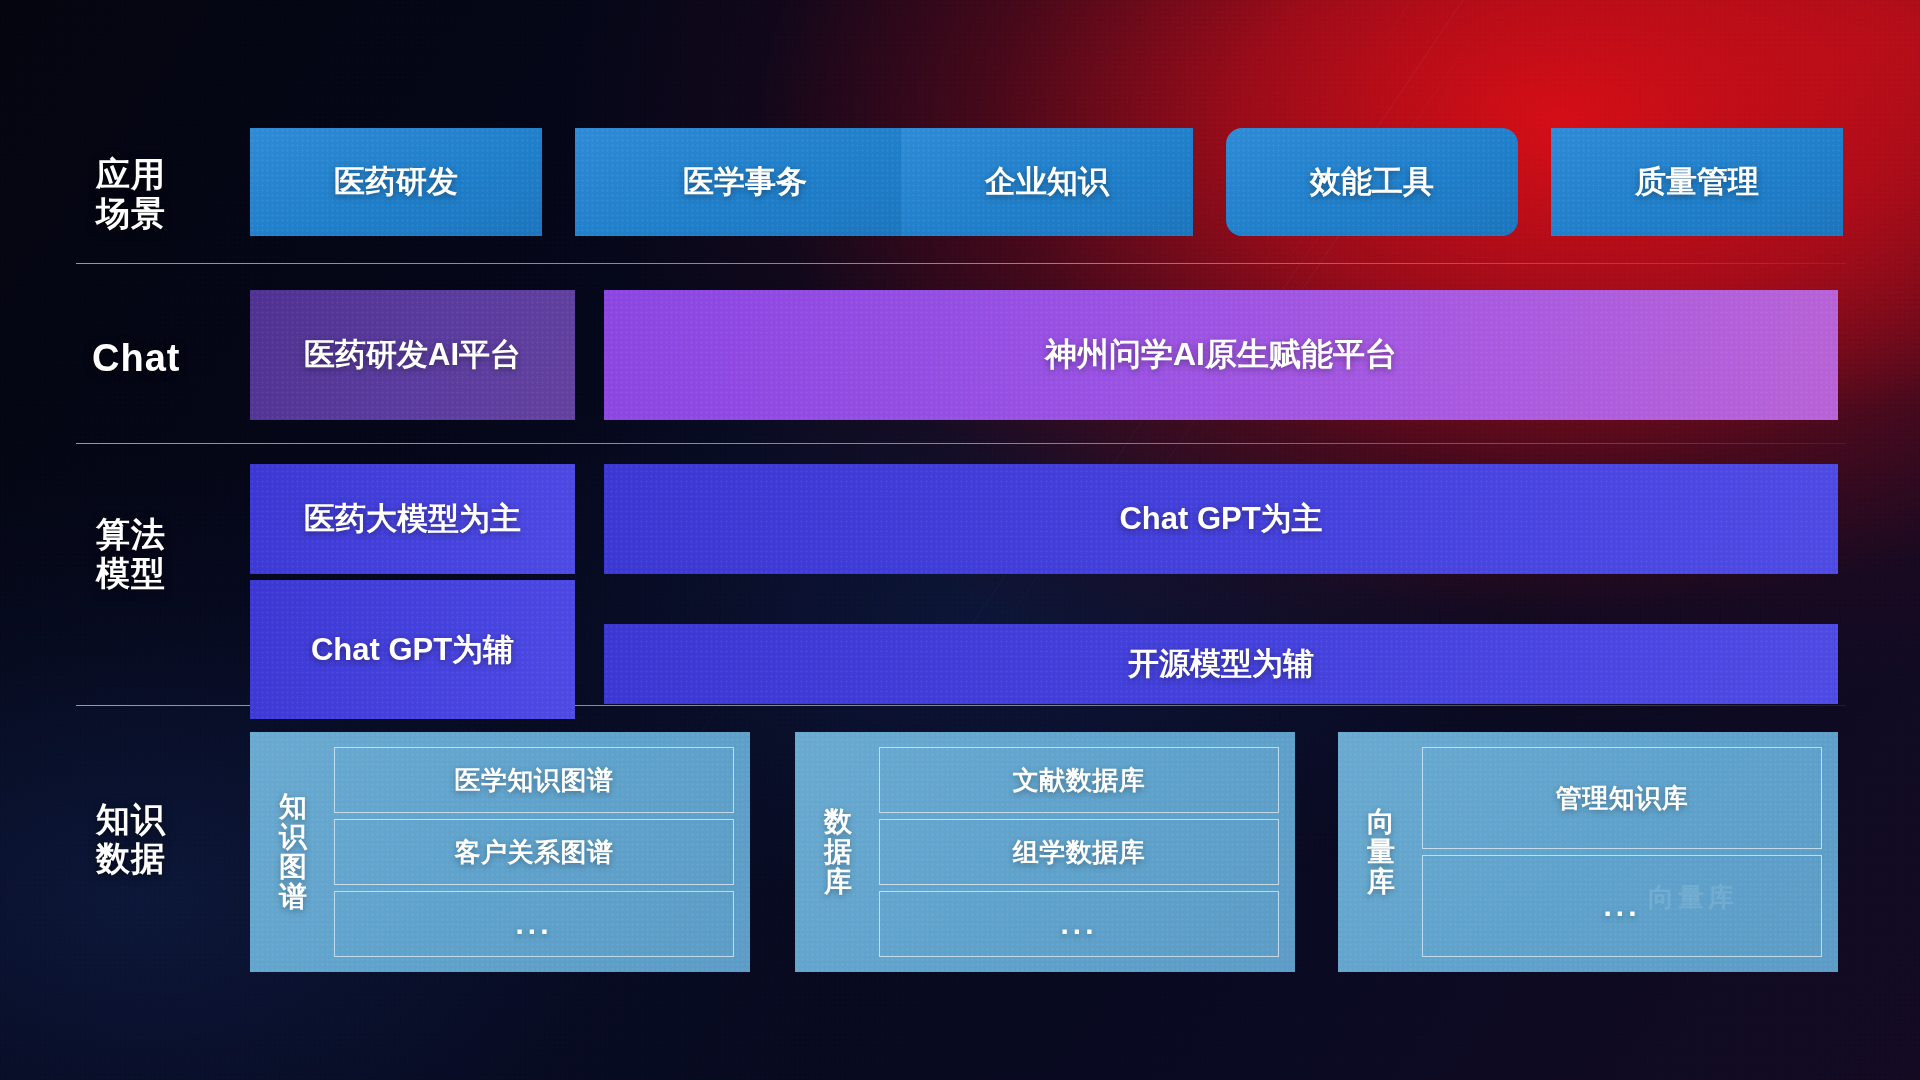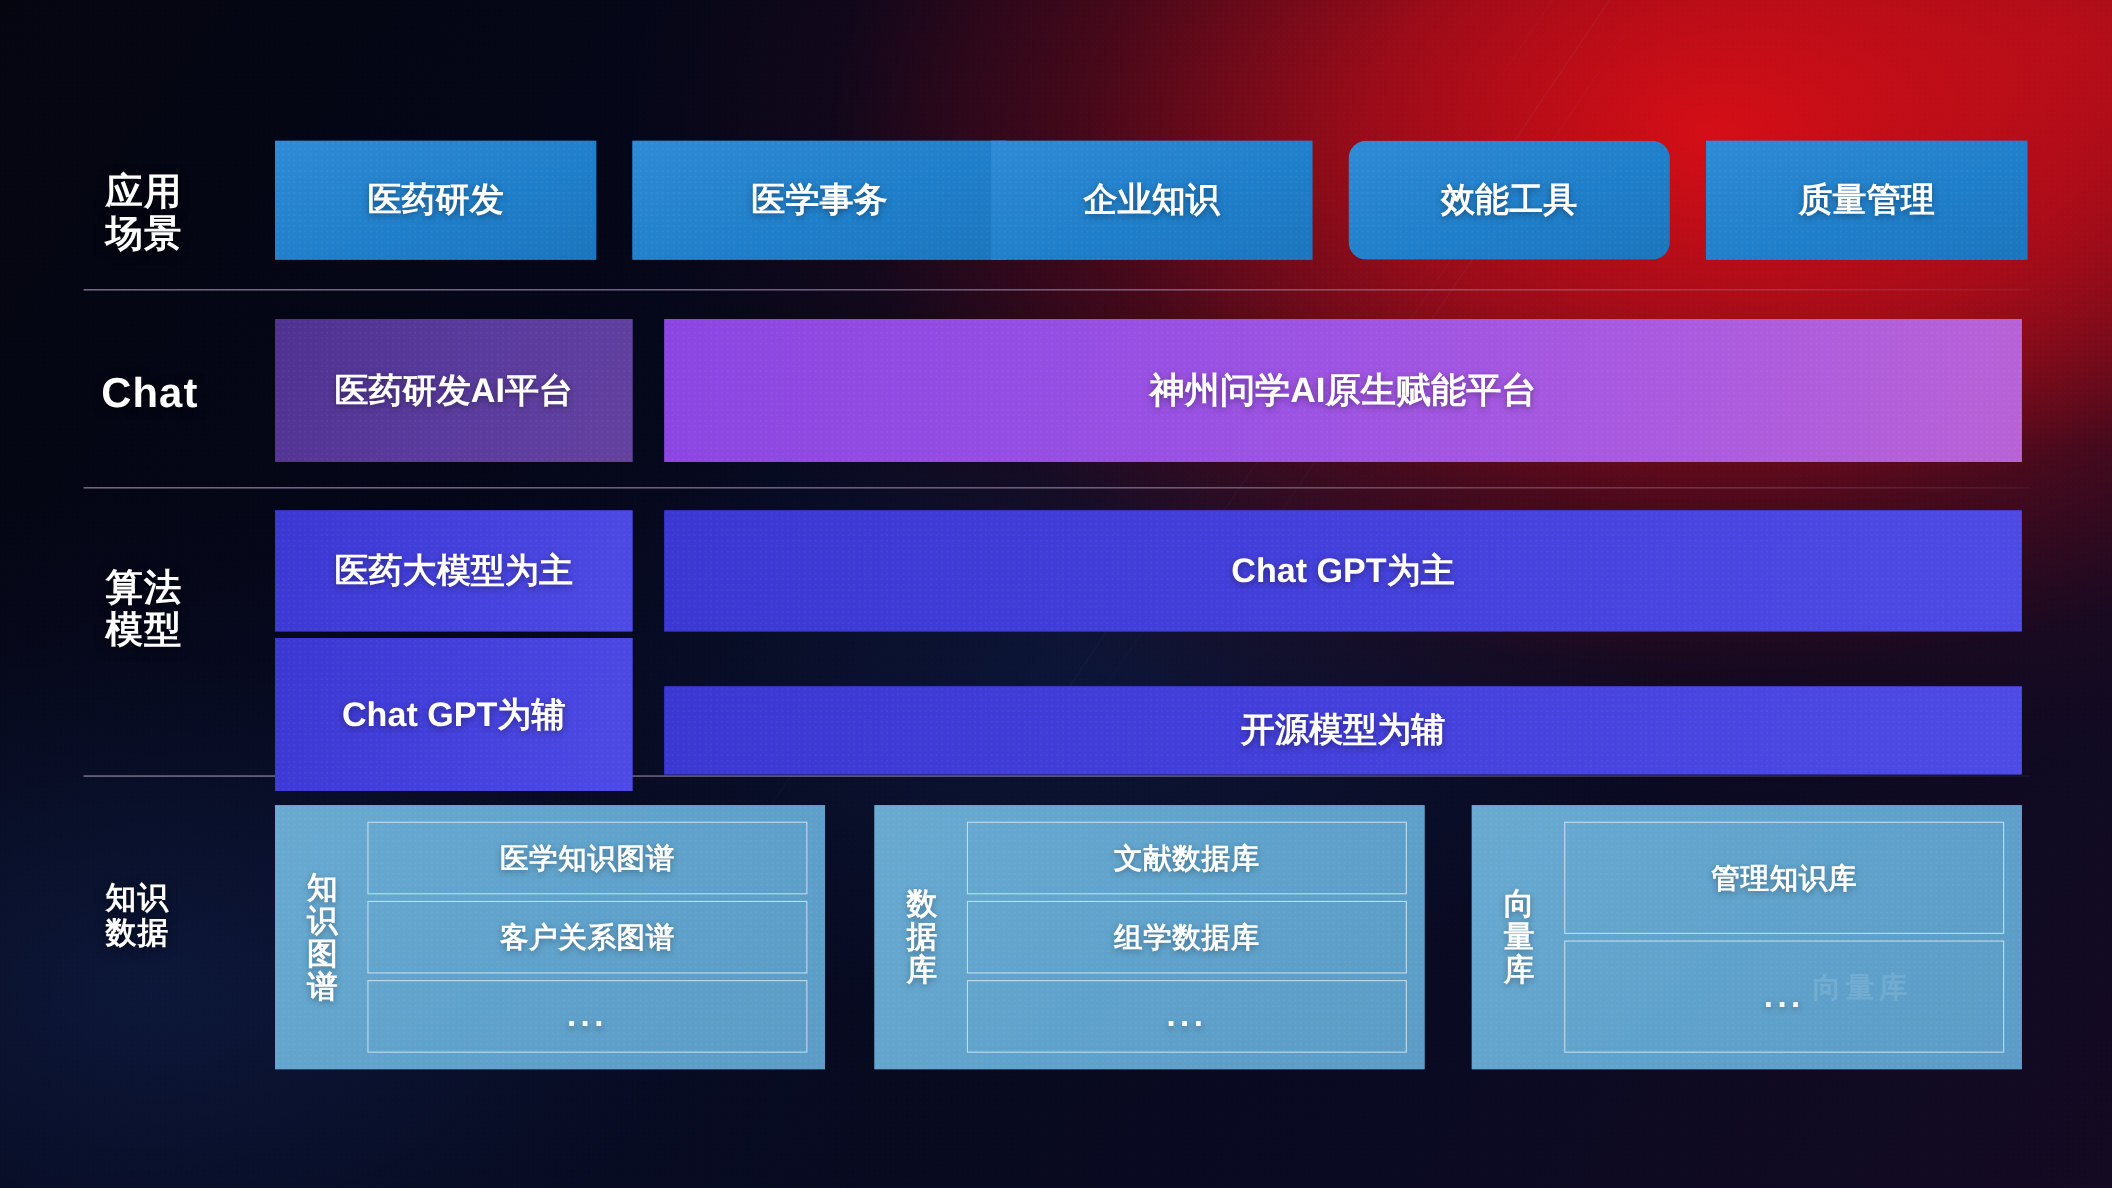--- a/index.html
+++ b/index.html
@@ -241,21 +241,21 @@
   <div class="row-label" style="left:96px; top:515px; width:150px; font-size:34px;">算法
 模型</div>
 
   <div class="card algo algo-l1">医药大模型为主</div>
   <div class="card algo algo-r1">Chat GPT为主</div>
   <div class="card algo algo-l2">Chat GPT为辅</div>
   <div class="card algo algo-r2">开源模型为辅</div>
 
   <div class="divider" style="left:76px; top:705px; width:1770px;"></div>
 
-  <div class="row-label" style="left:96px; top:800px; width:150px; font-size:28px;">知识
+  <div class="row-label" style="left:96px; top:800px; width:150px; font-size:34px;">知识
 数据</div>
 
   <div class="kgroup k1">
     <div class="vlabel">
         <div>知</div>
         <div>识</div>
         <div>图</div>
         <div>谱</div>
       </div>
     <div class="chips">

